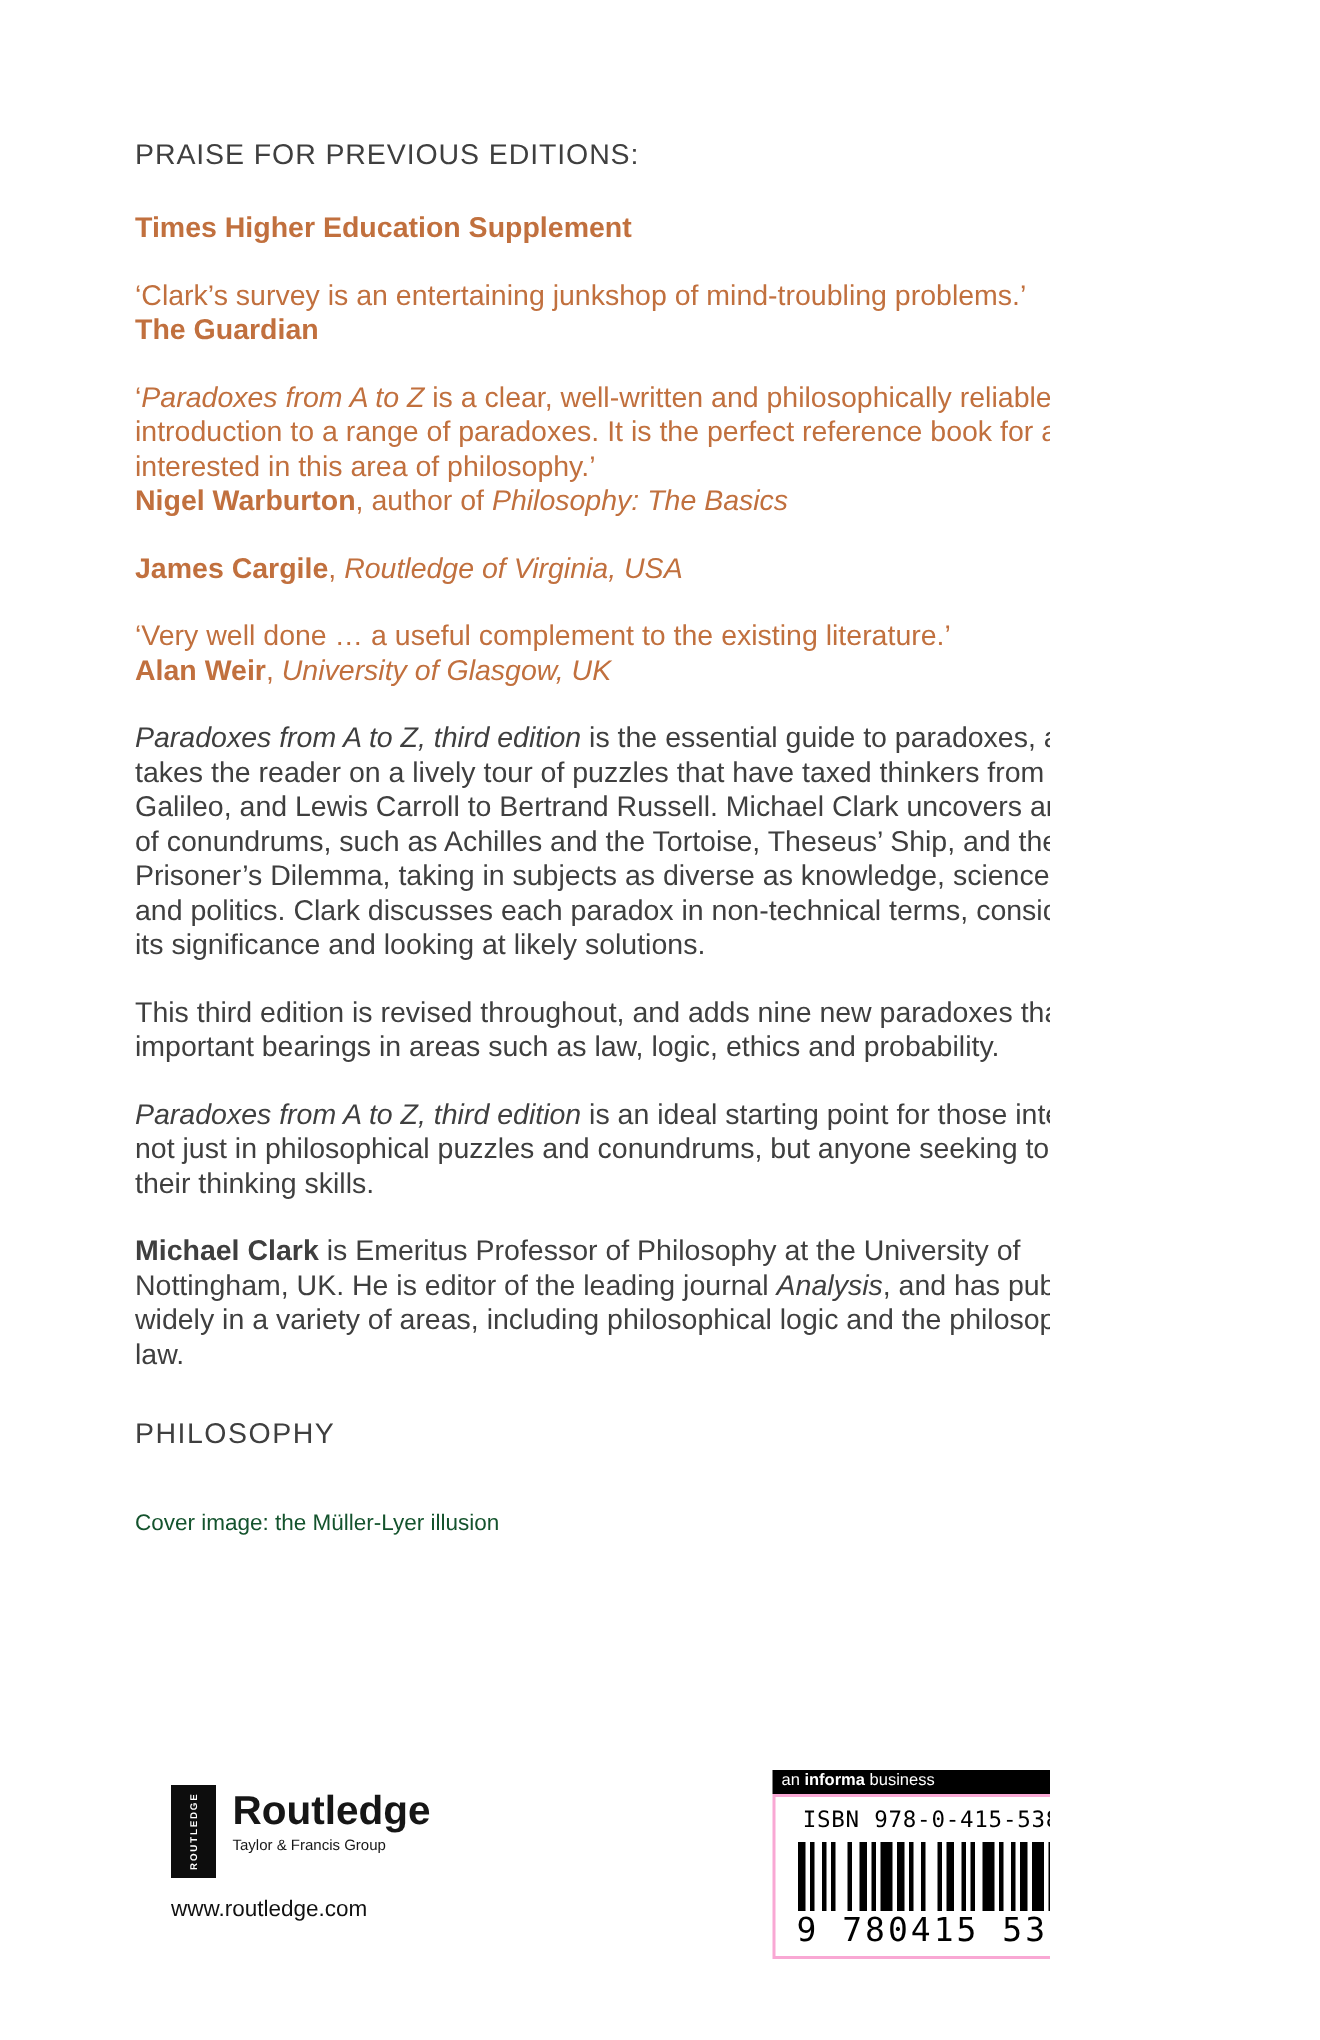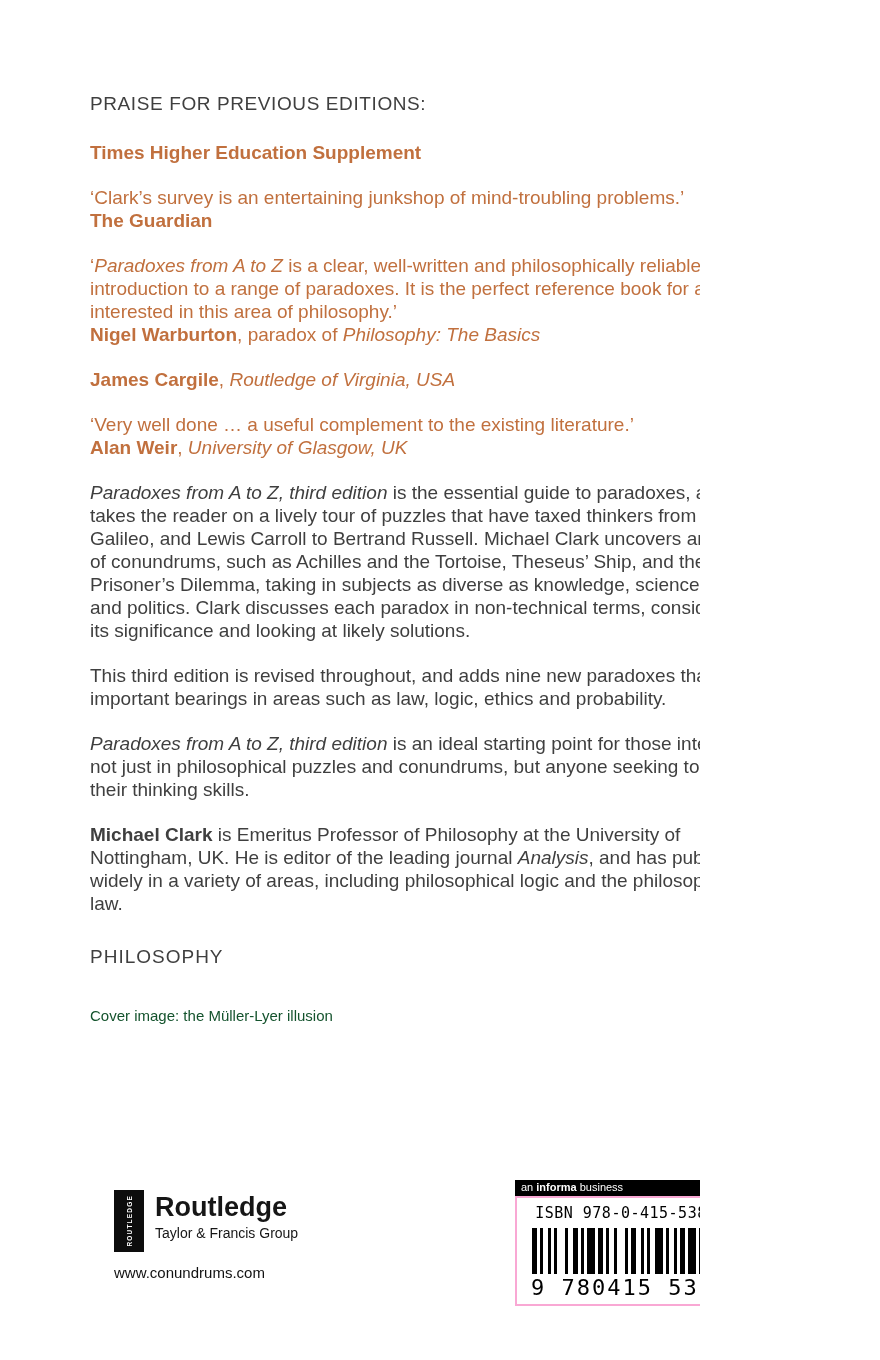--- a/index.html
+++ b/index.html
@@ -65,21 +65,21 @@
   .colophon span {
     writing-mode: vertical-rl;
     transform: rotate(180deg);
     color: #ffffff;
     font-size: 6.5px;
     font-weight: bold;
     letter-spacing: 1.2px;
     white-space: nowrap;
   }
   .pub-name { font-size: 27px; font-weight: bold; color: #161616; line-height: 30px; margin-top: 2px; }
-  .pub-group { font-size: 14px; color: #161616; margin-top: 3px; }
+  .pub-group { font-size: 10px; color: #161616; margin-top: 3px; }
   .pub-site { font-size: 15px; color: #111111; margin-top: 12px; }
 
   .barcode-block { position: absolute; left: 515px; top: 0; width: 250px; }
   .informa-strip {
     background: #000000; color: #ffffff;
     font-size: 11px; line-height: 13px;
     text-align: left; padding: 1px 6px 2px 6px;
   }
   .barcode-box {
     background: #ffffff;
@@ -132,21 +132,21 @@
       <p class="q-attr"><span class="b">Times Higher Education Supplement</span></p>
     </div>
 
     <div class="quote">
       <p class="q-text"><span>‘Clark’s survey is an entertaining junkshop of mind-troubling problems.’</span></p>
       <p class="q-attr"><span class="b">The Guardian</span></p>
     </div>
 
     <div class="quote">
       <p class="q-text"><span>‘</span><span class="i">Paradoxes from A to Z</span><span> is a clear, well-written and philosophically reliable introduction to a range of paradoxes. It is the perfect reference book for anyone interested in this area of philosophy.’</span></p>
-      <p class="q-attr"><span class="b">Nigel Warburton</span><span>, paradox of </span><span class="i">Philosophy: The Basics</span></p>
+      <p class="q-attr"><span class="b">Nigel Warburton</span><span>, author of </span><span class="i">Philosophy: The Basics</span></p>
     </div>
 
     <div class="quote">
       <p class="q-attr"><span class="b">James Cargile</span><span>, </span><span class="i">Routledge of Virginia, USA</span></p>
     </div>
 
     <div class="quote">
       <p class="q-text"><span>‘Very well done … a useful complement to the existing literature.’</span></p>
       <p class="q-attr"><span class="b">Alan Weir</span><span>, </span><span class="i">University of Glasgow, UK</span></p>
     </div>
@@ -167,21 +167,21 @@
     <div class="publisher">
       <div class="pub-row">
         <div class="colophon">
           <span>ROUTLEDGE</span>
         </div>
         <div class="pub-names">
           <div class="pub-name">Routledge</div>
           <div class="pub-group">Taylor &amp; Francis Group</div>
         </div>
       </div>
-      <div class="pub-site">www.conundrums.com</div>
+      <div class="pub-site">www.routledge.com</div>
     </div>
 
     <div class="barcode-block">
       <div class="informa-strip"><span>an </span><span class="b">informa</span><span> business</span></div>
       <div class="barcode-box">
         <div class="isbn-label">ISBN 978-0-415-53857-2</div>
         <div class="bars">
             <div class="bar" style="width: 5px;"></div>
             <div class="gap" style="width: 3px;"></div>
             <div class="bar" style="width: 3px;"></div>

